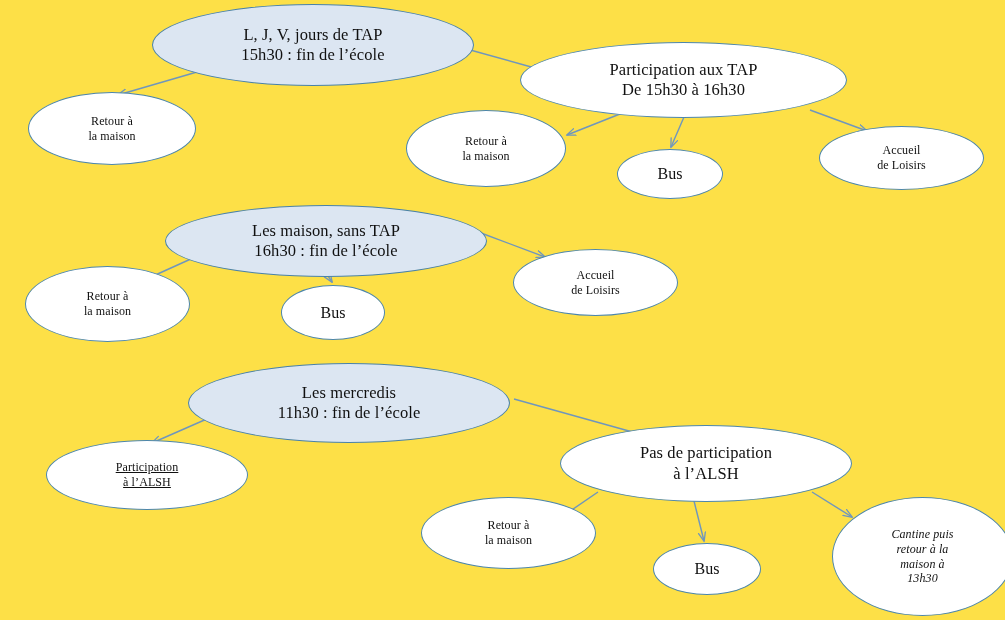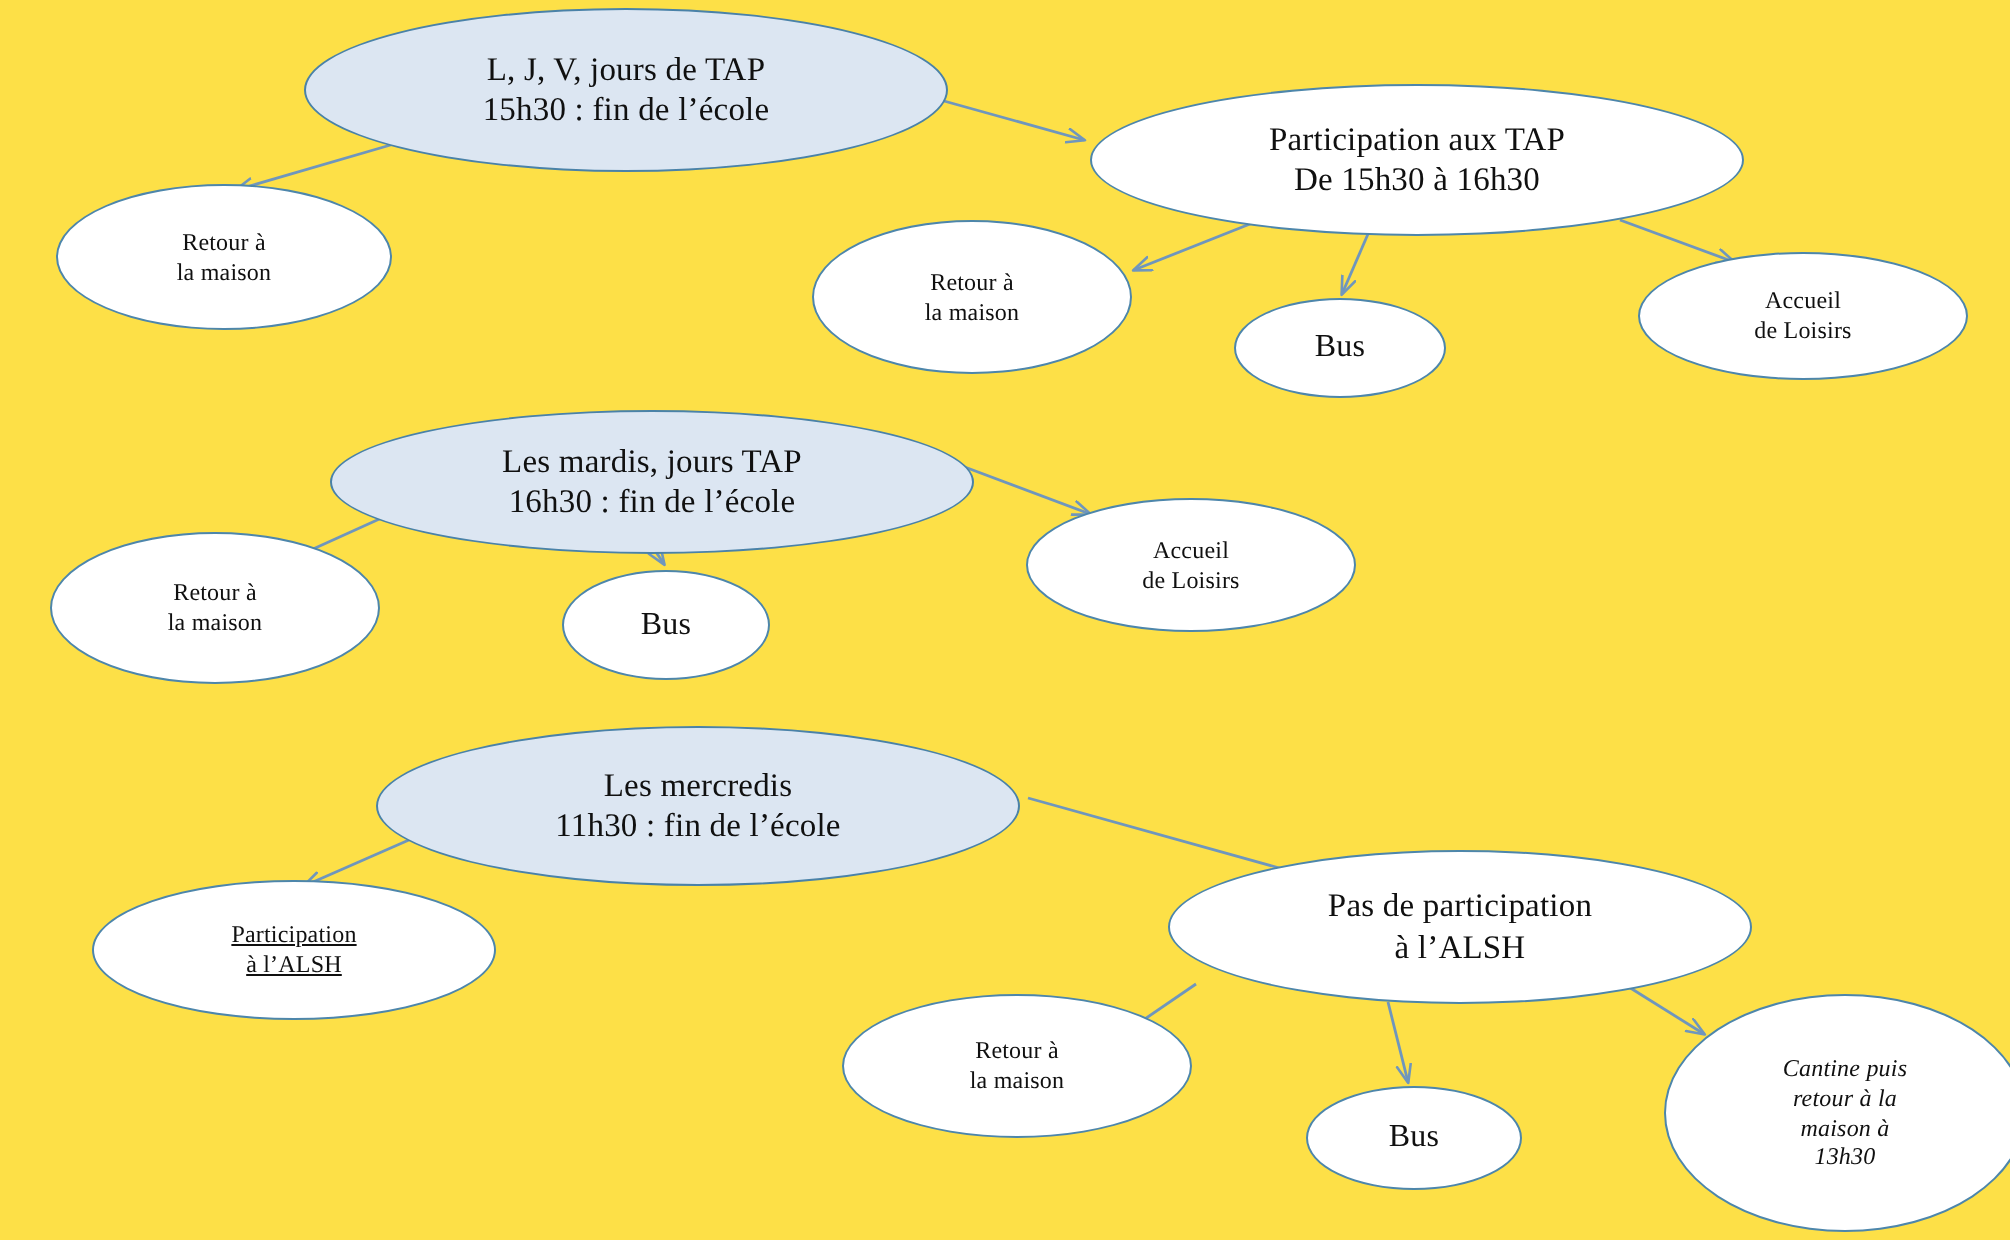--- a/index.html
+++ b/index.html
@@ -84,37 +84,37 @@
 
   <div id="node-layer">
       <div class="node filled fs-root" id="node-ljv" style="left: 152px; top: 4px; width: 322px; height: 82px;">
         <span class="label">L, J, V, jours de TAP
 15h30 : fin de l’école</span>
       </div>
       <div class="node fs-leaf" id="node-ljv-retour" style="left: 28px; top: 92px; width: 168px; height: 73px;">
         <span class="label">Retour à
 la maison</span>
       </div>
-      <div class="node fs-root" id="node-participation-tap" style="left: 545px; top: 42px; width: 327px; height: 76px;">
+      <div class="node fs-root" id="node-participation-tap" style="left: 520px; top: 42px; width: 327px; height: 76px;">
         <span class="label">Participation aux TAP
 De 15h30 à 16h30</span>
       </div>
       <div class="node fs-leaf" id="node-tap-retour" style="left: 406px; top: 110px; width: 160px; height: 77px;">
         <span class="label">Retour à
 la maison</span>
       </div>
       <div class="node fs-small" id="node-tap-bus" style="left: 617px; top: 149px; width: 106px; height: 50px;">
         <span class="label">Bus</span>
       </div>
       <div class="node fs-leaf" id="node-tap-accueil" style="left: 819px; top: 126px; width: 165px; height: 64px;">
         <span class="label">Accueil
 de Loisirs</span>
       </div>
       <div class="node filled fs-root" id="node-mardi" style="left: 165px; top: 205px; width: 322px; height: 72px;">
-        <span class="label">Les mardis, jours TAP
+        <span class="label">Les maison, sans TAP
 16h30 : fin de l’école</span>
       </div>
       <div class="node fs-leaf" id="node-mardi-retour" style="left: 25px; top: 266px; width: 165px; height: 76px;">
         <span class="label">Retour à
 la maison</span>
       </div>
       <div class="node fs-small" id="node-mardi-bus" style="left: 281px; top: 285px; width: 104px; height: 55px;">
         <span class="label">Bus</span>
       </div>
       <div class="node fs-leaf" id="node-mardi-accueil" style="left: 513px; top: 249px; width: 165px; height: 67px;">
@@ -122,21 +122,21 @@
 de Loisirs</span>
       </div>
       <div class="node filled fs-root" id="node-mercredi" style="left: 188px; top: 363px; width: 322px; height: 80px;">
         <span class="label">Les mercredis
 11h30 : fin de l’école</span>
       </div>
       <div class="node fs-leaf" id="node-participation-alsh" style="left: 46px; top: 440px; width: 202px; height: 70px; text-decoration: underline;">
         <span class="label">Participation
 à l’ALSH</span>
       </div>
-      <div class="node fs-root" id="node-pas-participation-alsh" style="left: 584px; top: 425px; width: 292px; height: 77px;">
+      <div class="node fs-root" id="node-pas-participation-alsh" style="left: 560px; top: 425px; width: 292px; height: 77px;">
         <span class="label">Pas de participation
 à l’ALSH</span>
       </div>
       <div class="node fs-leaf" id="node-mercredi-retour" style="left: 421px; top: 497px; width: 175px; height: 72px;">
         <span class="label">Retour à
 la maison</span>
       </div>
       <div class="node fs-small" id="node-mercredi-bus" style="left: 653px; top: 543px; width: 108px; height: 52px;">
         <span class="label">Bus</span>
       </div>

